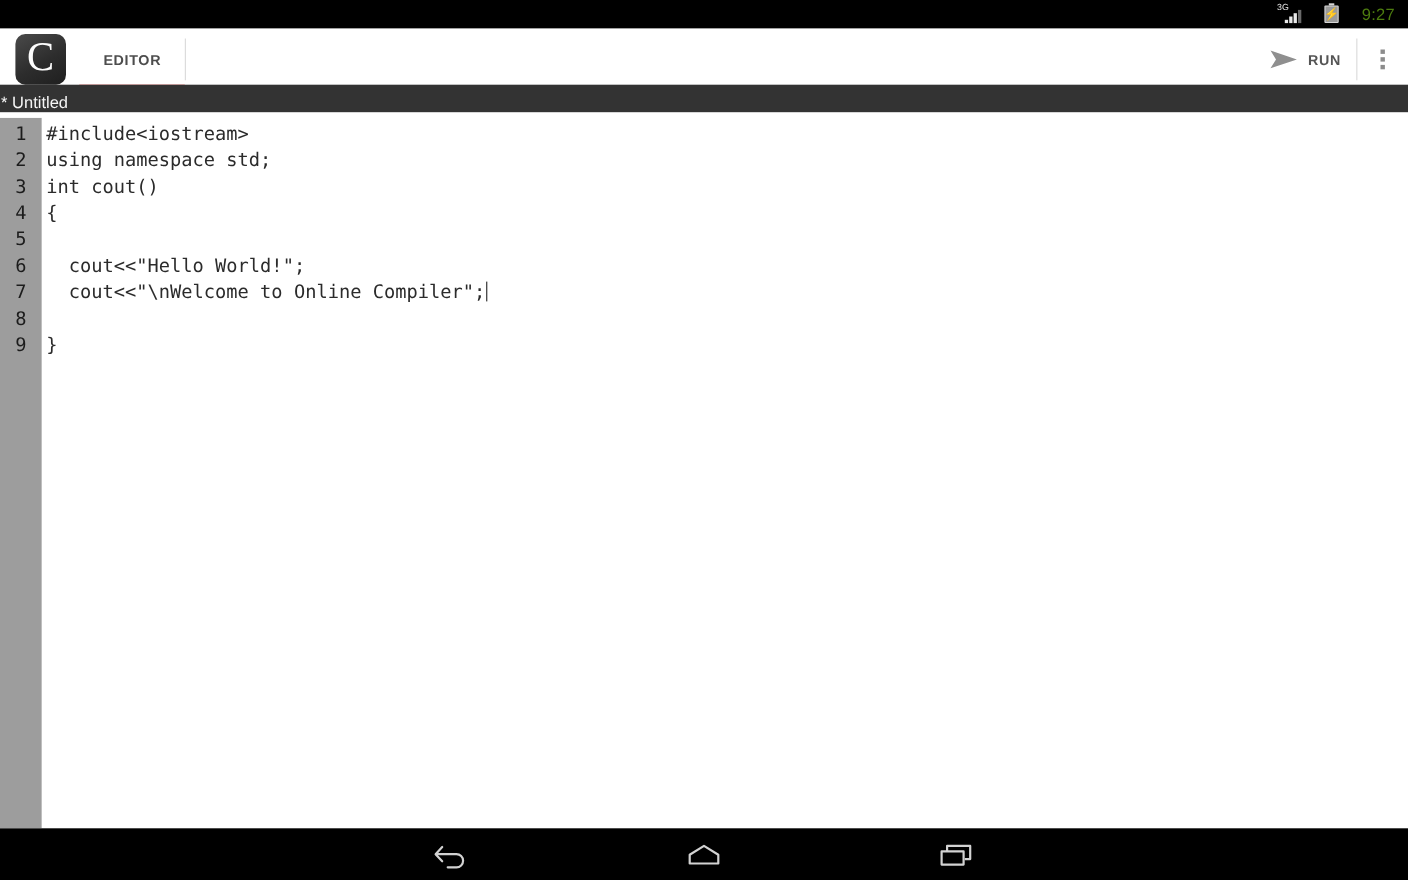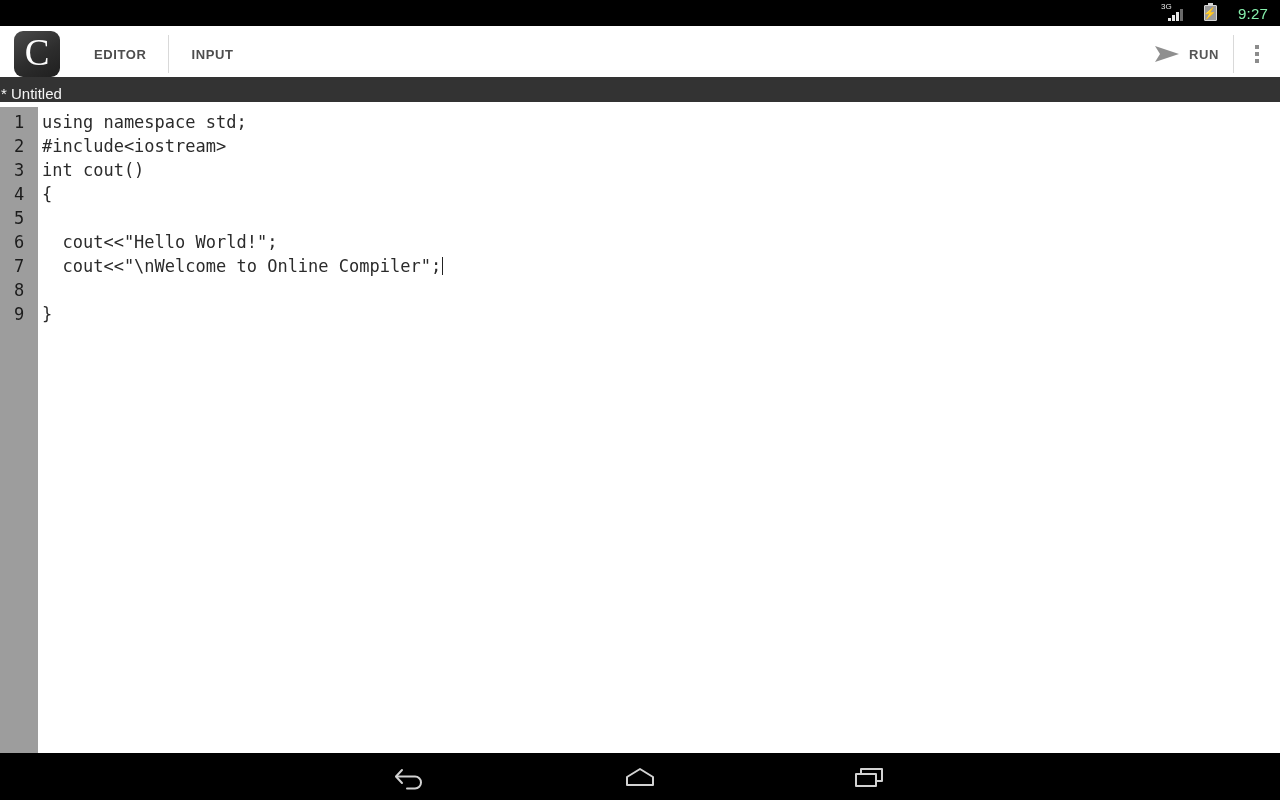--- a/index.html
+++ b/index.html
@@ -87,21 +87,21 @@
     inset: 0;
     display: flex;
     align-items: center;
     justify-content: center;
     font-size: 11px;
     line-height: 1;
     color: #ffffff;
   }
   .clock {
     font-size: 15px;
-    color: #86efac;
+    color: #4d7c0f;
     letter-spacing: 0.2px;
   }
 
   
   .action-bar {
     position: absolute;
     top: 26px; left: 0;
     width: 1280px;
     height: 56px;
     background: #ffffff;
@@ -340,24 +340,20 @@
     <div class="app-logo">
       <span>C</span>
     </div>
 
     <div class="tabs">
       <div class="tab selected">
         <span class="tab-label">EDITOR</span>
         <span class="tab-underline"></span>
       </div>
       <div class="tab-divider"></div>
-      <div class="tab unselected">
-        <span class="tab-label">INPUT</span>
-        <span class="tab-underline"></span>
-      </div>
     </div>
 
 
     <div class="action-right">
       <div class="run-button">
         <svg class="run-arrow" width="26" height="18" viewBox="0 0 26 18">
           <path d="M1 1 L25 9 L1 17 L6 9 Z" fill="#8f8f8f"></path>
         </svg>
         <span class="run-label">RUN</span>
       </div>
@@ -380,22 +376,22 @@
         <div class="lnum">2</div>
         <div class="lnum">3</div>
         <div class="lnum">4</div>
         <div class="lnum">5</div>
         <div class="lnum">6</div>
         <div class="lnum">7</div>
         <div class="lnum">8</div>
         <div class="lnum">9</div>
       </div>
     <div class="code-area">
+        <div class="code-line">#include&lt;iostream&gt;</div>
         <div class="code-line">using namespace std;</div>
-        <div class="code-line">#include&lt;iostream&gt;</div>
         <div class="code-line">int cout()</div>
         <div class="code-line">{</div>
         <div class="code-line"></div>
         <div class="code-line">  cout&lt;&lt;"Hello World!";</div>
         <div class="code-line">  cout&lt;&lt;"\nWelcome to Online Compiler";<span class="caret-bar"></span></div>
         <div class="code-line"></div>
         <div class="code-line">}</div>
       </div>
   </div>
 

